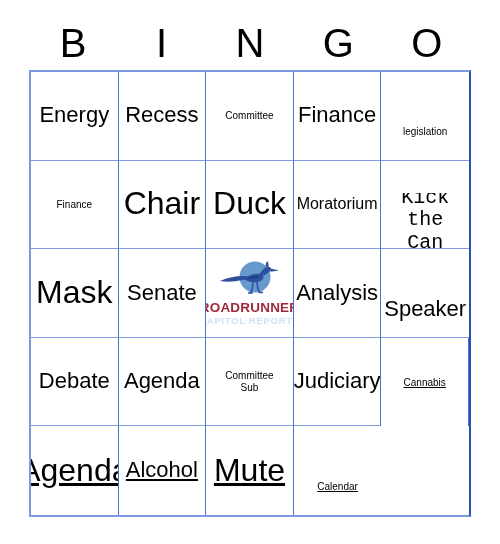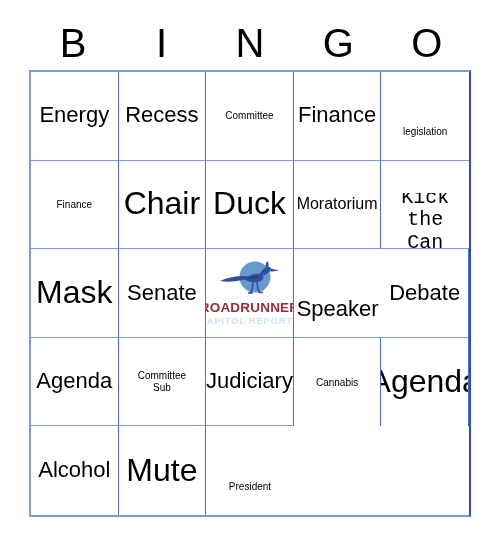--- a/index.html
+++ b/index.html
@@ -67,21 +67,21 @@
     border-bottom: 1.5px solid #7b9ae0;
     display: flex;
     align-items: center;
     justify-content: center;
     text-align: center;
     padding: 12px 3px;
     overflow: hidden;
     background: #ffffff;
   }
   .cell.col-last { border-right: none; margin-top: 32px; }
-  .cell.row-last { border-bottom: none; }
+  .cell.row-last { border-bottom: none; text-decoration: underline; }
 
   .cell-text {
     display: block;
     line-height: 1.12;
     white-space: pre-line;
     color: #000000;
   }
 
   
   .sz-xl  { font-size: 32px; }
@@ -201,20 +201,23 @@
               <path d="M39.5 32.5 L 44 32.5" stroke="#2f4f9e" stroke-width="1.4" fill="none"></path>
 
               <path d="M28 18 C 32 16, 37 15.5, 41 16.5 C 37 18.5, 32 19.5, 28 18 Z" fill="#24408a"></path>
             </g>
           </svg>
         </div>
         <div class="logo-word">ROADRUNNER</div>
         <div class="logo-sub">CAPITOL REPORTS</div>
       </div>
     </div>
+    <div class="cell">
+        <span class="cell-text sz-md">Analysis</span>
+      </div>
     <div class="cell col-last">
         <span class="cell-text sz-md">Speaker</span>
       </div>
 
     <div class="cell">
         <span class="cell-text sz-md">Debate</span>
       </div>
     <div class="cell">
         <span class="cell-text sz-md">Agenda</span>
       </div>
@@ -232,17 +235,17 @@
     <div class="cell row-last">
         <span class="cell-text sz-xl">Agenda</span>
       </div>
     <div class="cell row-last">
         <span class="cell-text sz-md">Alcohol</span>
       </div>
     <div class="cell row-last">
         <span class="cell-text sz-xl">Mute</span>
       </div>
     <div class="cell row-last col-last">
-        <span class="cell-text sz-xs">President</span>
+        <span class="cell-text sz-xs">Calendar</span>
       </div>
 
   </div>
 </div>
 
 </body></html>

